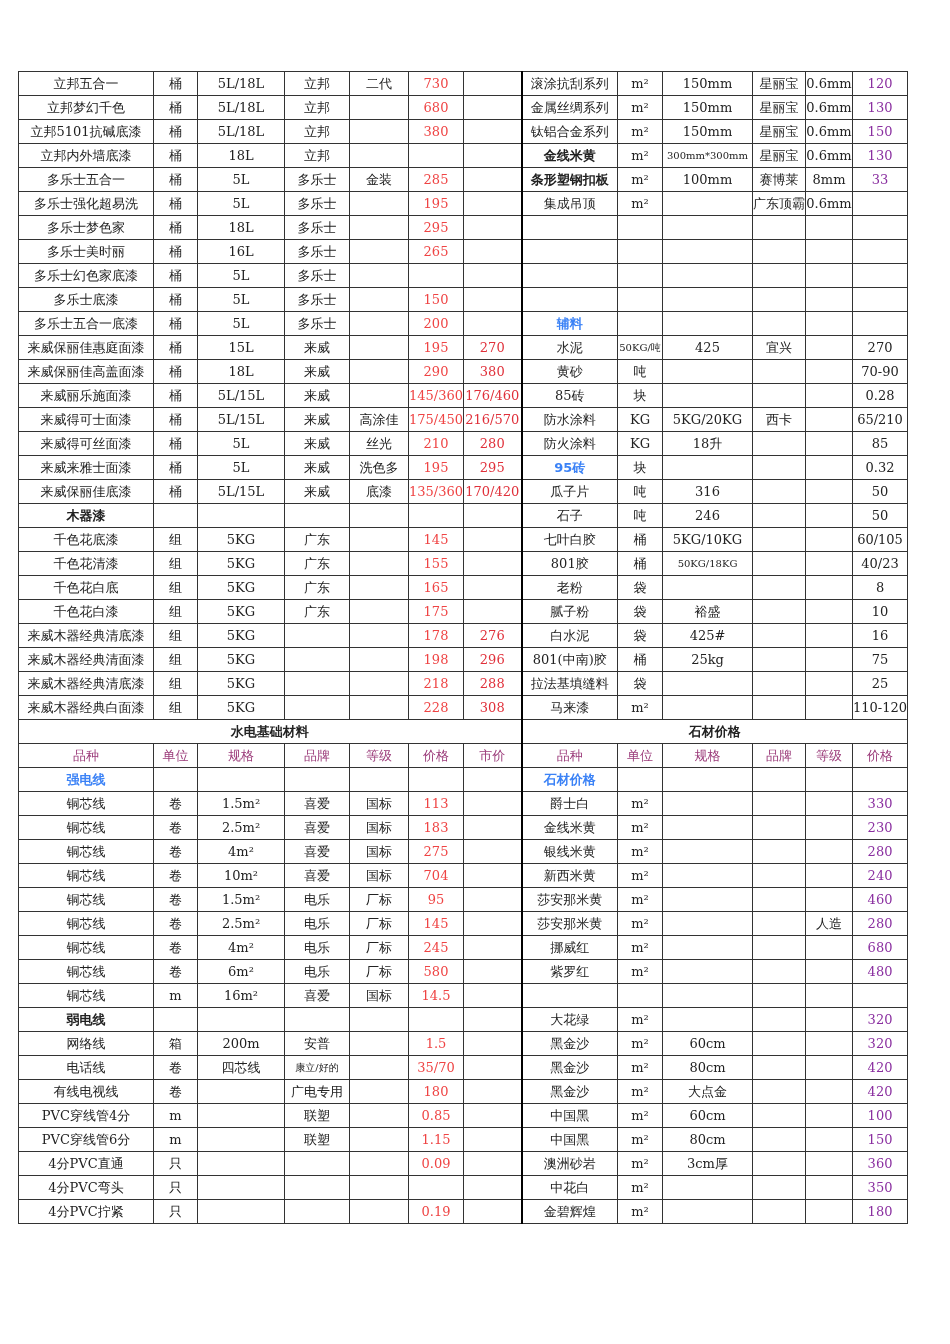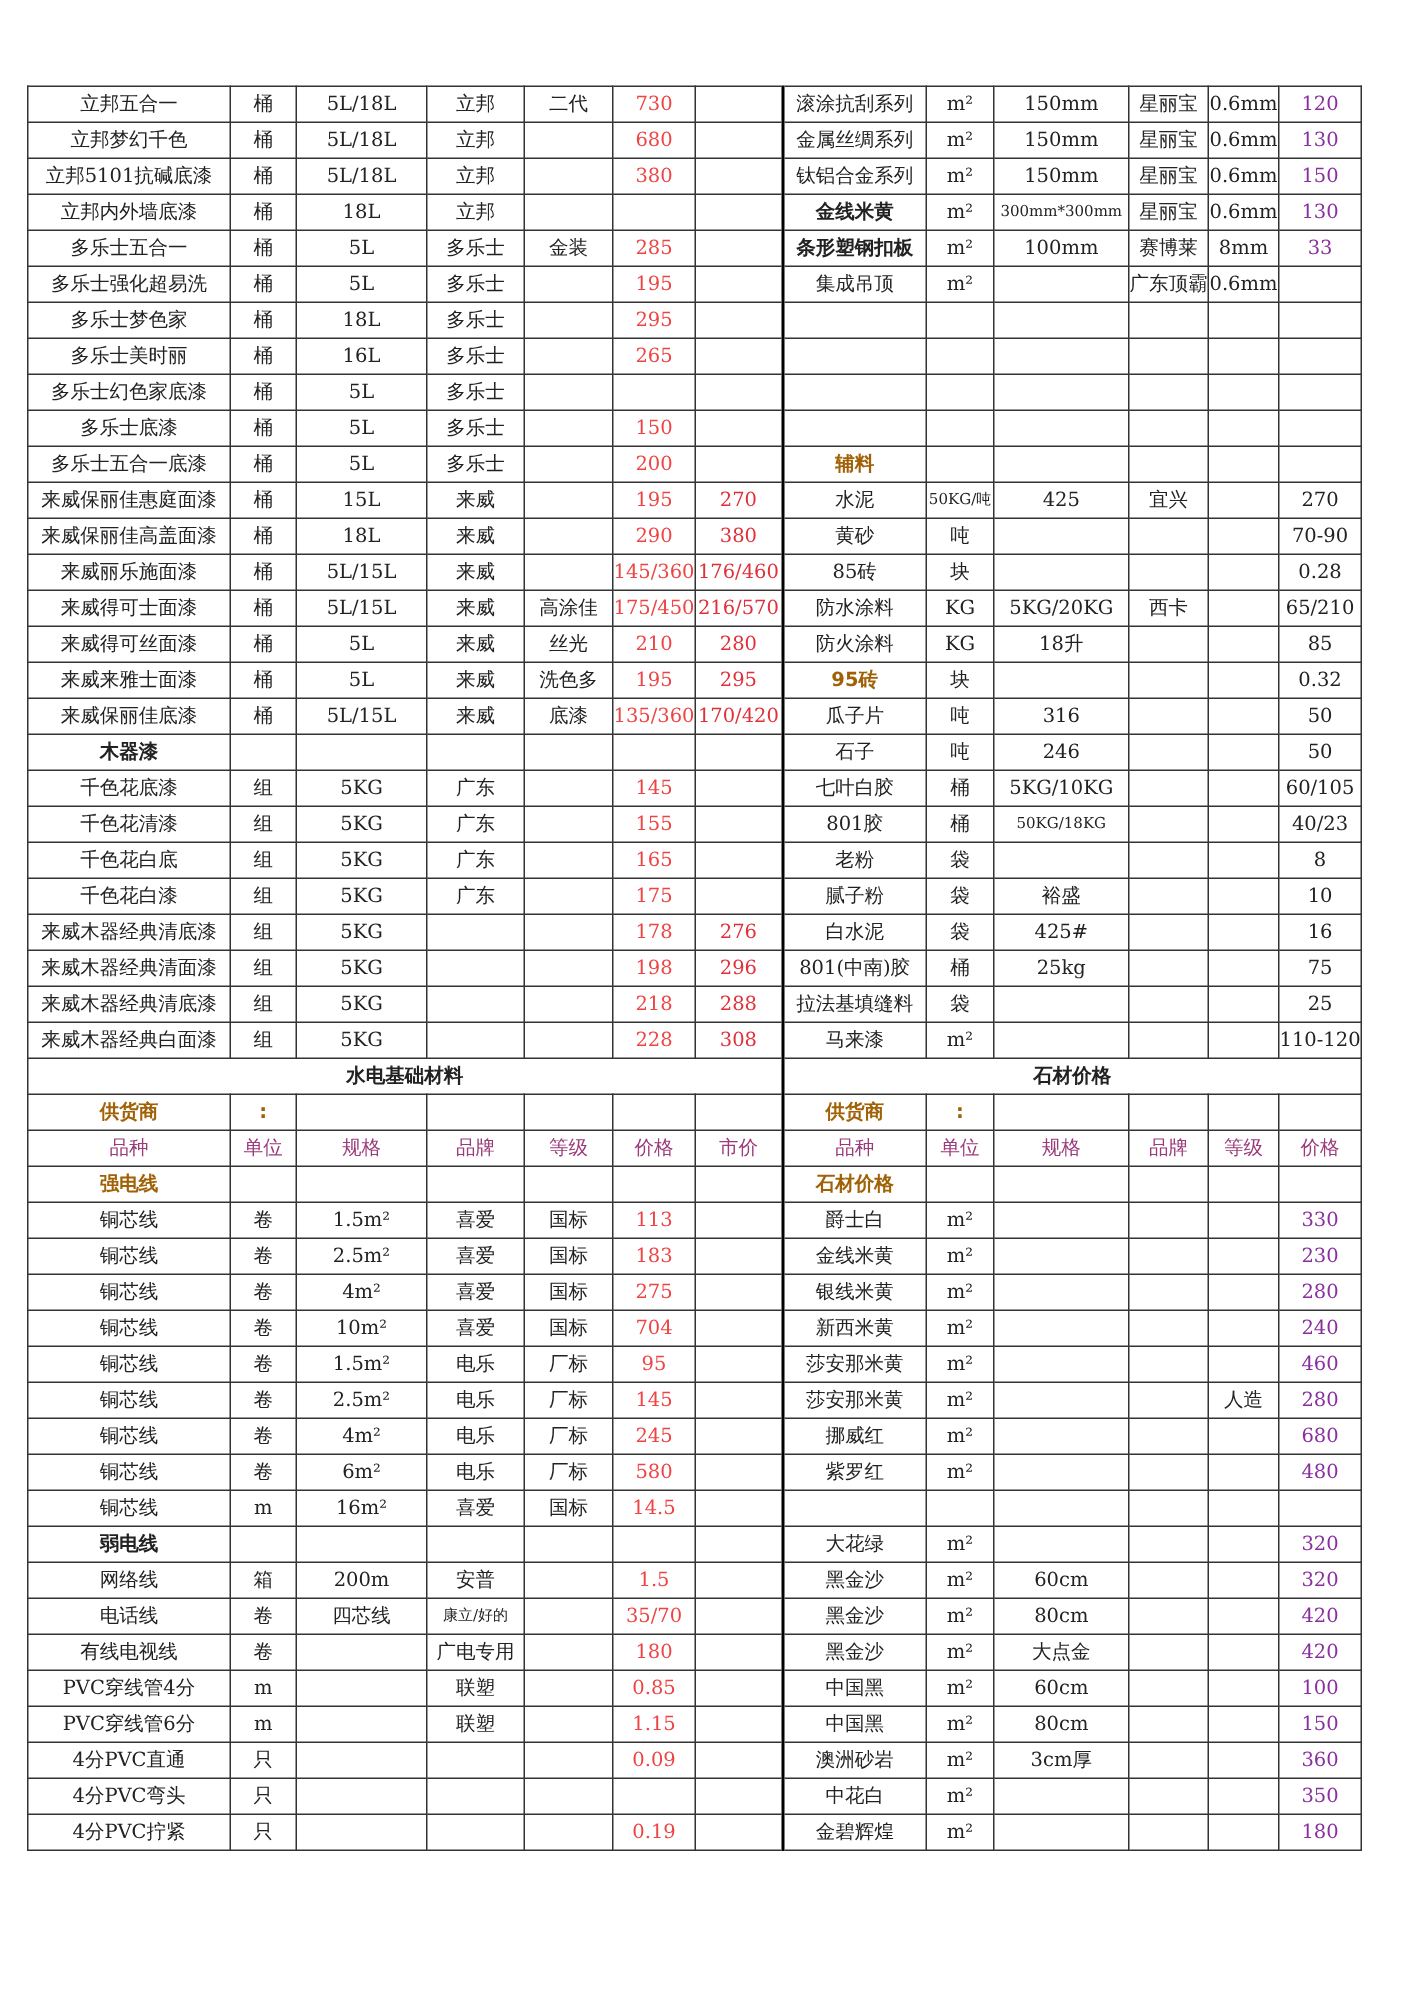--- a/index.html
+++ b/index.html
@@ -1,20 +1,20 @@
 <!DOCTYPE html>
 <html><head>
 <meta charset="utf-8">
 <style>
   html, body { margin:0; padding:0; background:#ffffff; }
   body { width:950px; height:1344px; position:relative; font-family:"DejaVu Serif","Liberation Serif",serif; color:#222; }
-  .sheet { position:absolute; left:18px; top:57px; border-collapse:collapse; table-layout:fixed; }
+  .sheet { position:absolute; left:18px; top:71px; border-collapse:collapse; table-layout:fixed; }
   .sheet td { border:1px solid #333; height:23px; padding:0; text-align:center; font-size:13px; white-space:nowrap; overflow:hidden; line-height:23px; }
   .sheet td.b { font-weight:bold; font-family:"DejaVu Sans","Liberation Sans",sans-serif; }
-  .sheet td.red { color:#a16207; font-weight:bold; font-family:"DejaVu Sans","Liberation Sans",sans-serif;margin-top:22px; }
+  .sheet td.red { color:#3b82f6; font-weight:bold; font-family:"DejaVu Sans","Liberation Sans",sans-serif;margin-top:22px; }
   .sheet td.price { color:#ef4444; }
   .sheet td.mkt { color:#e0303a; }
   .sheet td.hdr { color:#9b3b7a;margin-left:41px; }
   .sheet td.pur { color:#8a2fa0; }
   .sheet td.small { font-size:10px; }
   .sheet td.sec { font-weight:bold; font-family:"DejaVu Sans","Liberation Sans",sans-serif; font-size:13px; }
   .sheet td.mid { border-left:2px solid #000000; }
 </style>
 </head>
 <body>
@@ -439,35 +439,20 @@
         <td></td>
         <td></td>
         <td></td>
         <td>110-120</td>
       </tr>
       <tr>
         <td class="sec" colspan="7">水电基础材料</td>
         <td class="sec mid" colspan="6">石材价格</td>
       </tr>
       <tr>
-        <td class="red">供货商</td>
-        <td class="red">:</td>
-        <td></td>
-        <td></td>
-        <td></td>
-        <td></td>
-        <td></td>
-        <td class="red mid">供货商</td>
-        <td class="red">:</td>
-        <td></td>
-        <td></td>
-        <td></td>
-        <td></td>
-      </tr>
-      <tr>
         <td class="hdr">品种</td>
         <td class="hdr">单位</td>
         <td class="hdr">规格</td>
         <td class="hdr">品牌</td>
         <td class="hdr">等级</td>
         <td class="hdr">价格</td>
         <td class="hdr">市价</td>
         <td class="hdr mid">品种</td>
         <td class="hdr">单位</td>
         <td class="hdr">规格</td>

